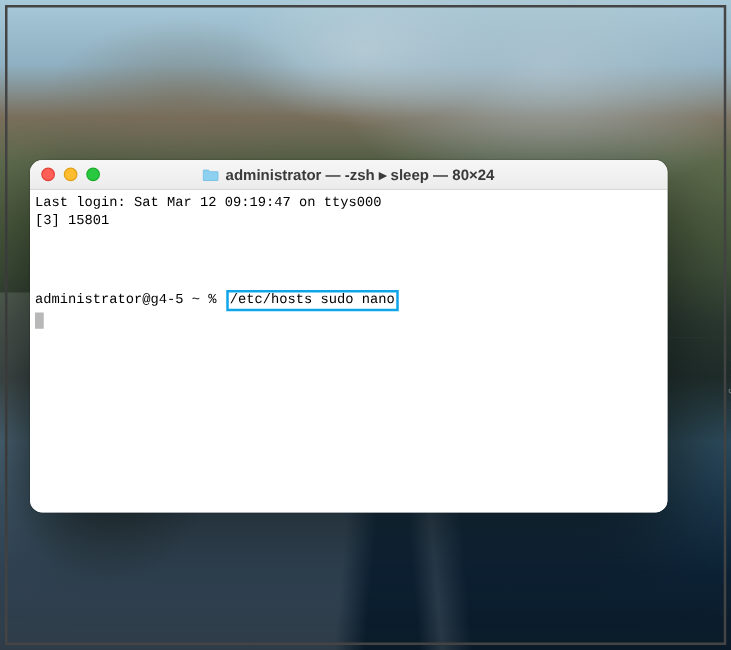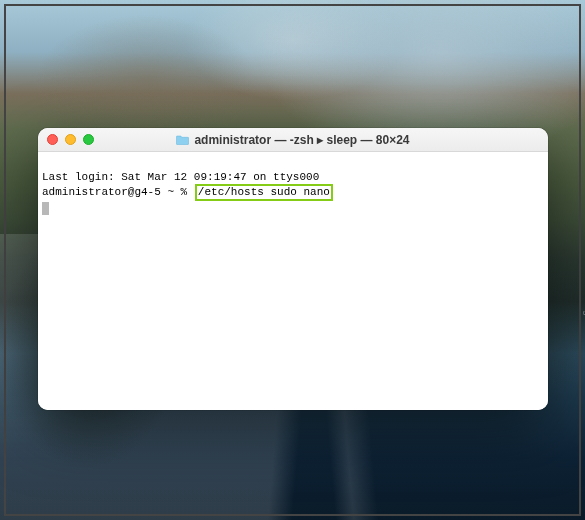--- a/index.html
+++ b/index.html
@@ -57,21 +57,21 @@
       right: 2px;
       bottom: 180px;
       transform: rotate(90deg);
       transform-origin: right bottom;
       font-size: 9px;
       color: rgba(255,255,255,0.4);
       letter-spacing: 1px;
     }
     .terminal-window {
       position: absolute;
-      left: 38px;
+      left: 24px;
       top: 128px;
       width: 510px;
       height: 282px;
       background: #ffffff;
       border-radius: 10px;
       box-shadow: 0 20px 60px rgba(0,0,0,0.5), 0 0 0 1px rgba(0,0,0,0.1);
       overflow: hidden;
       display: flex;
       flex-direction: column;
     }
@@ -114,34 +114,35 @@
     }
     .folder-icon svg { display: block; }
     .title-text {
       font-size: 12px;
       font-weight: 600;
       color: #3a3a3a;
     }
     .terminal-body {
       flex: 1;
       background: #ffffff;
-      padding: 18px 4px;
+      padding: 4px 4px;
       font-family: Menlo, Monaco, "Courier New", monospace;
       font-size: 11px;
       line-height: 14px;
       color: #000;
       position: relative;
     }
     .line { white-space: pre; }
     .highlight-box {
       display: inline-block;
-      border: 2px solid #84cc16;
+      border: 2px solid #0ea5e9;
       padding: 0 1px;
       margin-left: 1px;
       line-height: 13px;
+      margin-top: 48px;
     }
     .cursor {
       display: inline-block;
       width: 7px;
       height: 13px;
       background: #b8b8b8;
       vertical-align: bottom;
     }
   </style>
 </head>
@@ -162,16 +163,17 @@
       <span class="folder-icon">
         <svg width="13" height="10" viewBox="0 0 13 10">
           <path d="M0.5 1.5 L0.5 9 Q0.5 9.5 1 9.5 L12 9.5 Q12.5 9.5 12.5 9 L12.5 2.8 Q12.5 2.3 12 2.3 L5.8 2.3 L4.8 1 L1 1 Q0.5 1 0.5 1.5 Z" fill="#8dd0f0" stroke="#5fb4de" stroke-width="0.5"></path>
         </svg>
       </span>
       <span class="title-text">administrator — -zsh ▸ sleep — 80×24</span>
     </div>
   </div>
   <div class="terminal-body">
     <div class="line">Last login: Sat Mar 12 09:19:47 on ttys000</div>
+    <div class="line">[3] 15801</div>
     <div class="line"><span>administrator@g4-5 ~ % </span><span class="highlight-box">/etc/hosts sudo nano</span></div>
     <div class="line"><span class="cursor"></span></div>
   </div>
 </div>
 
 </body></html>

